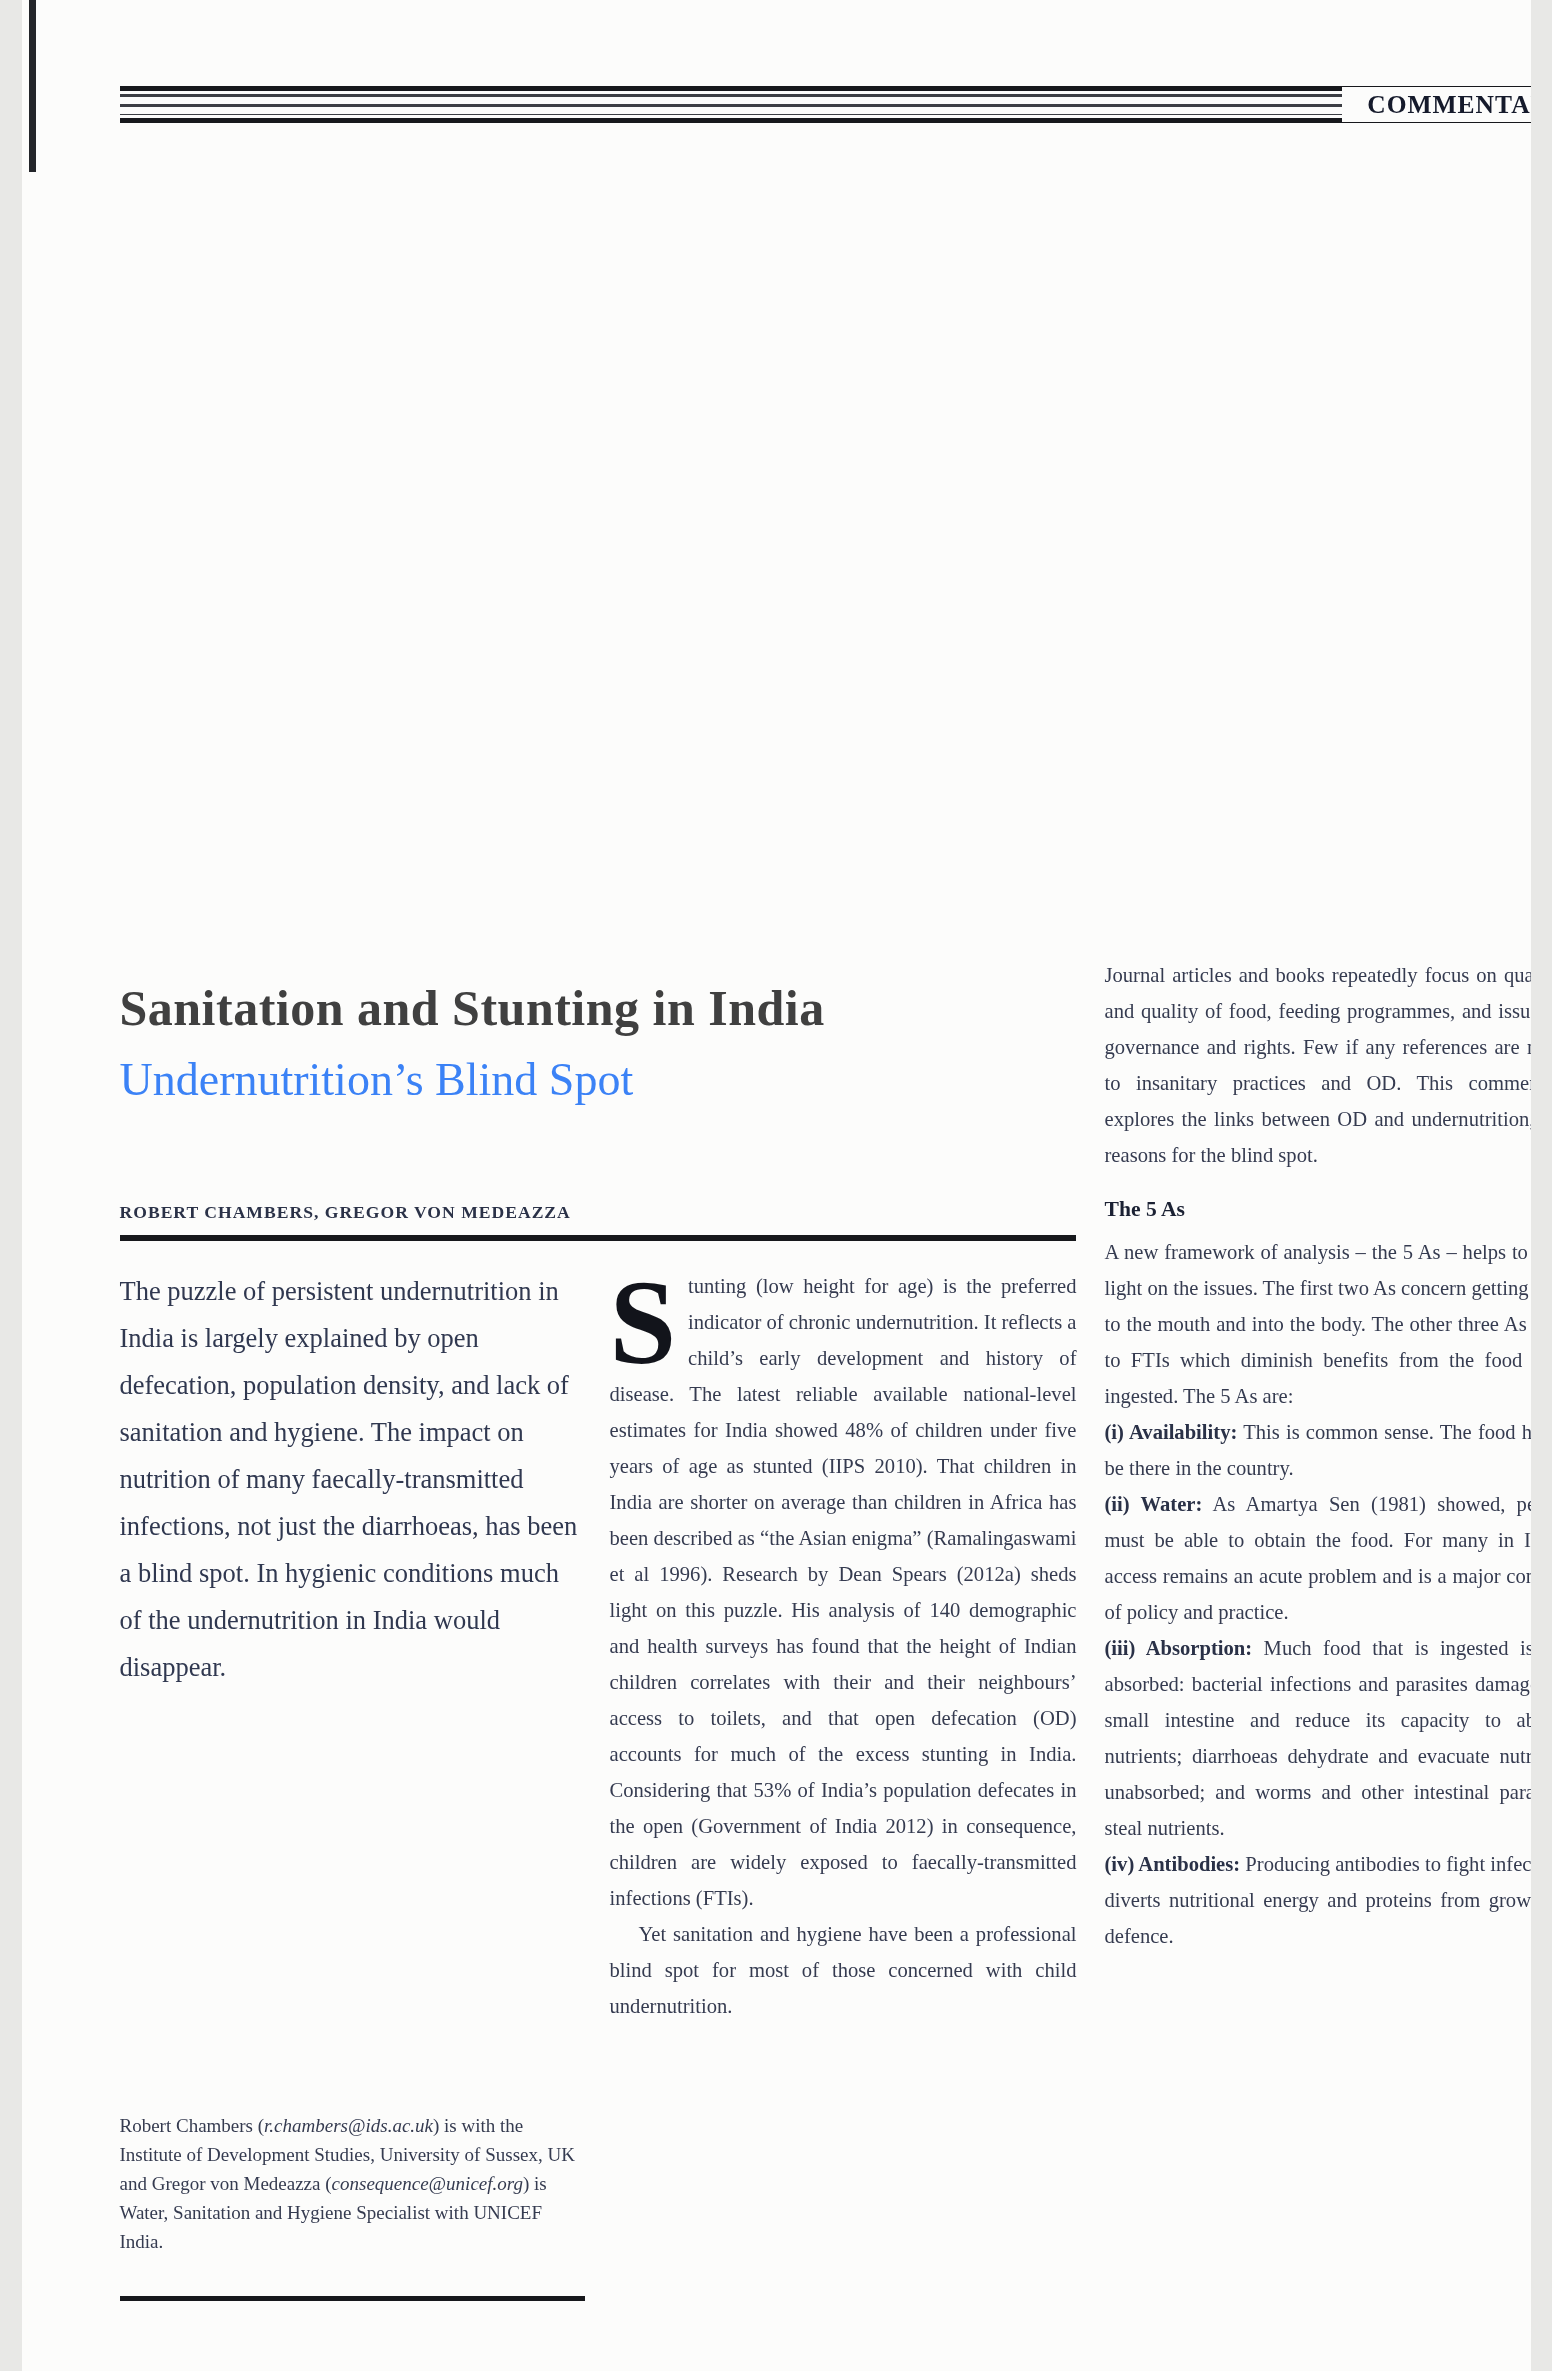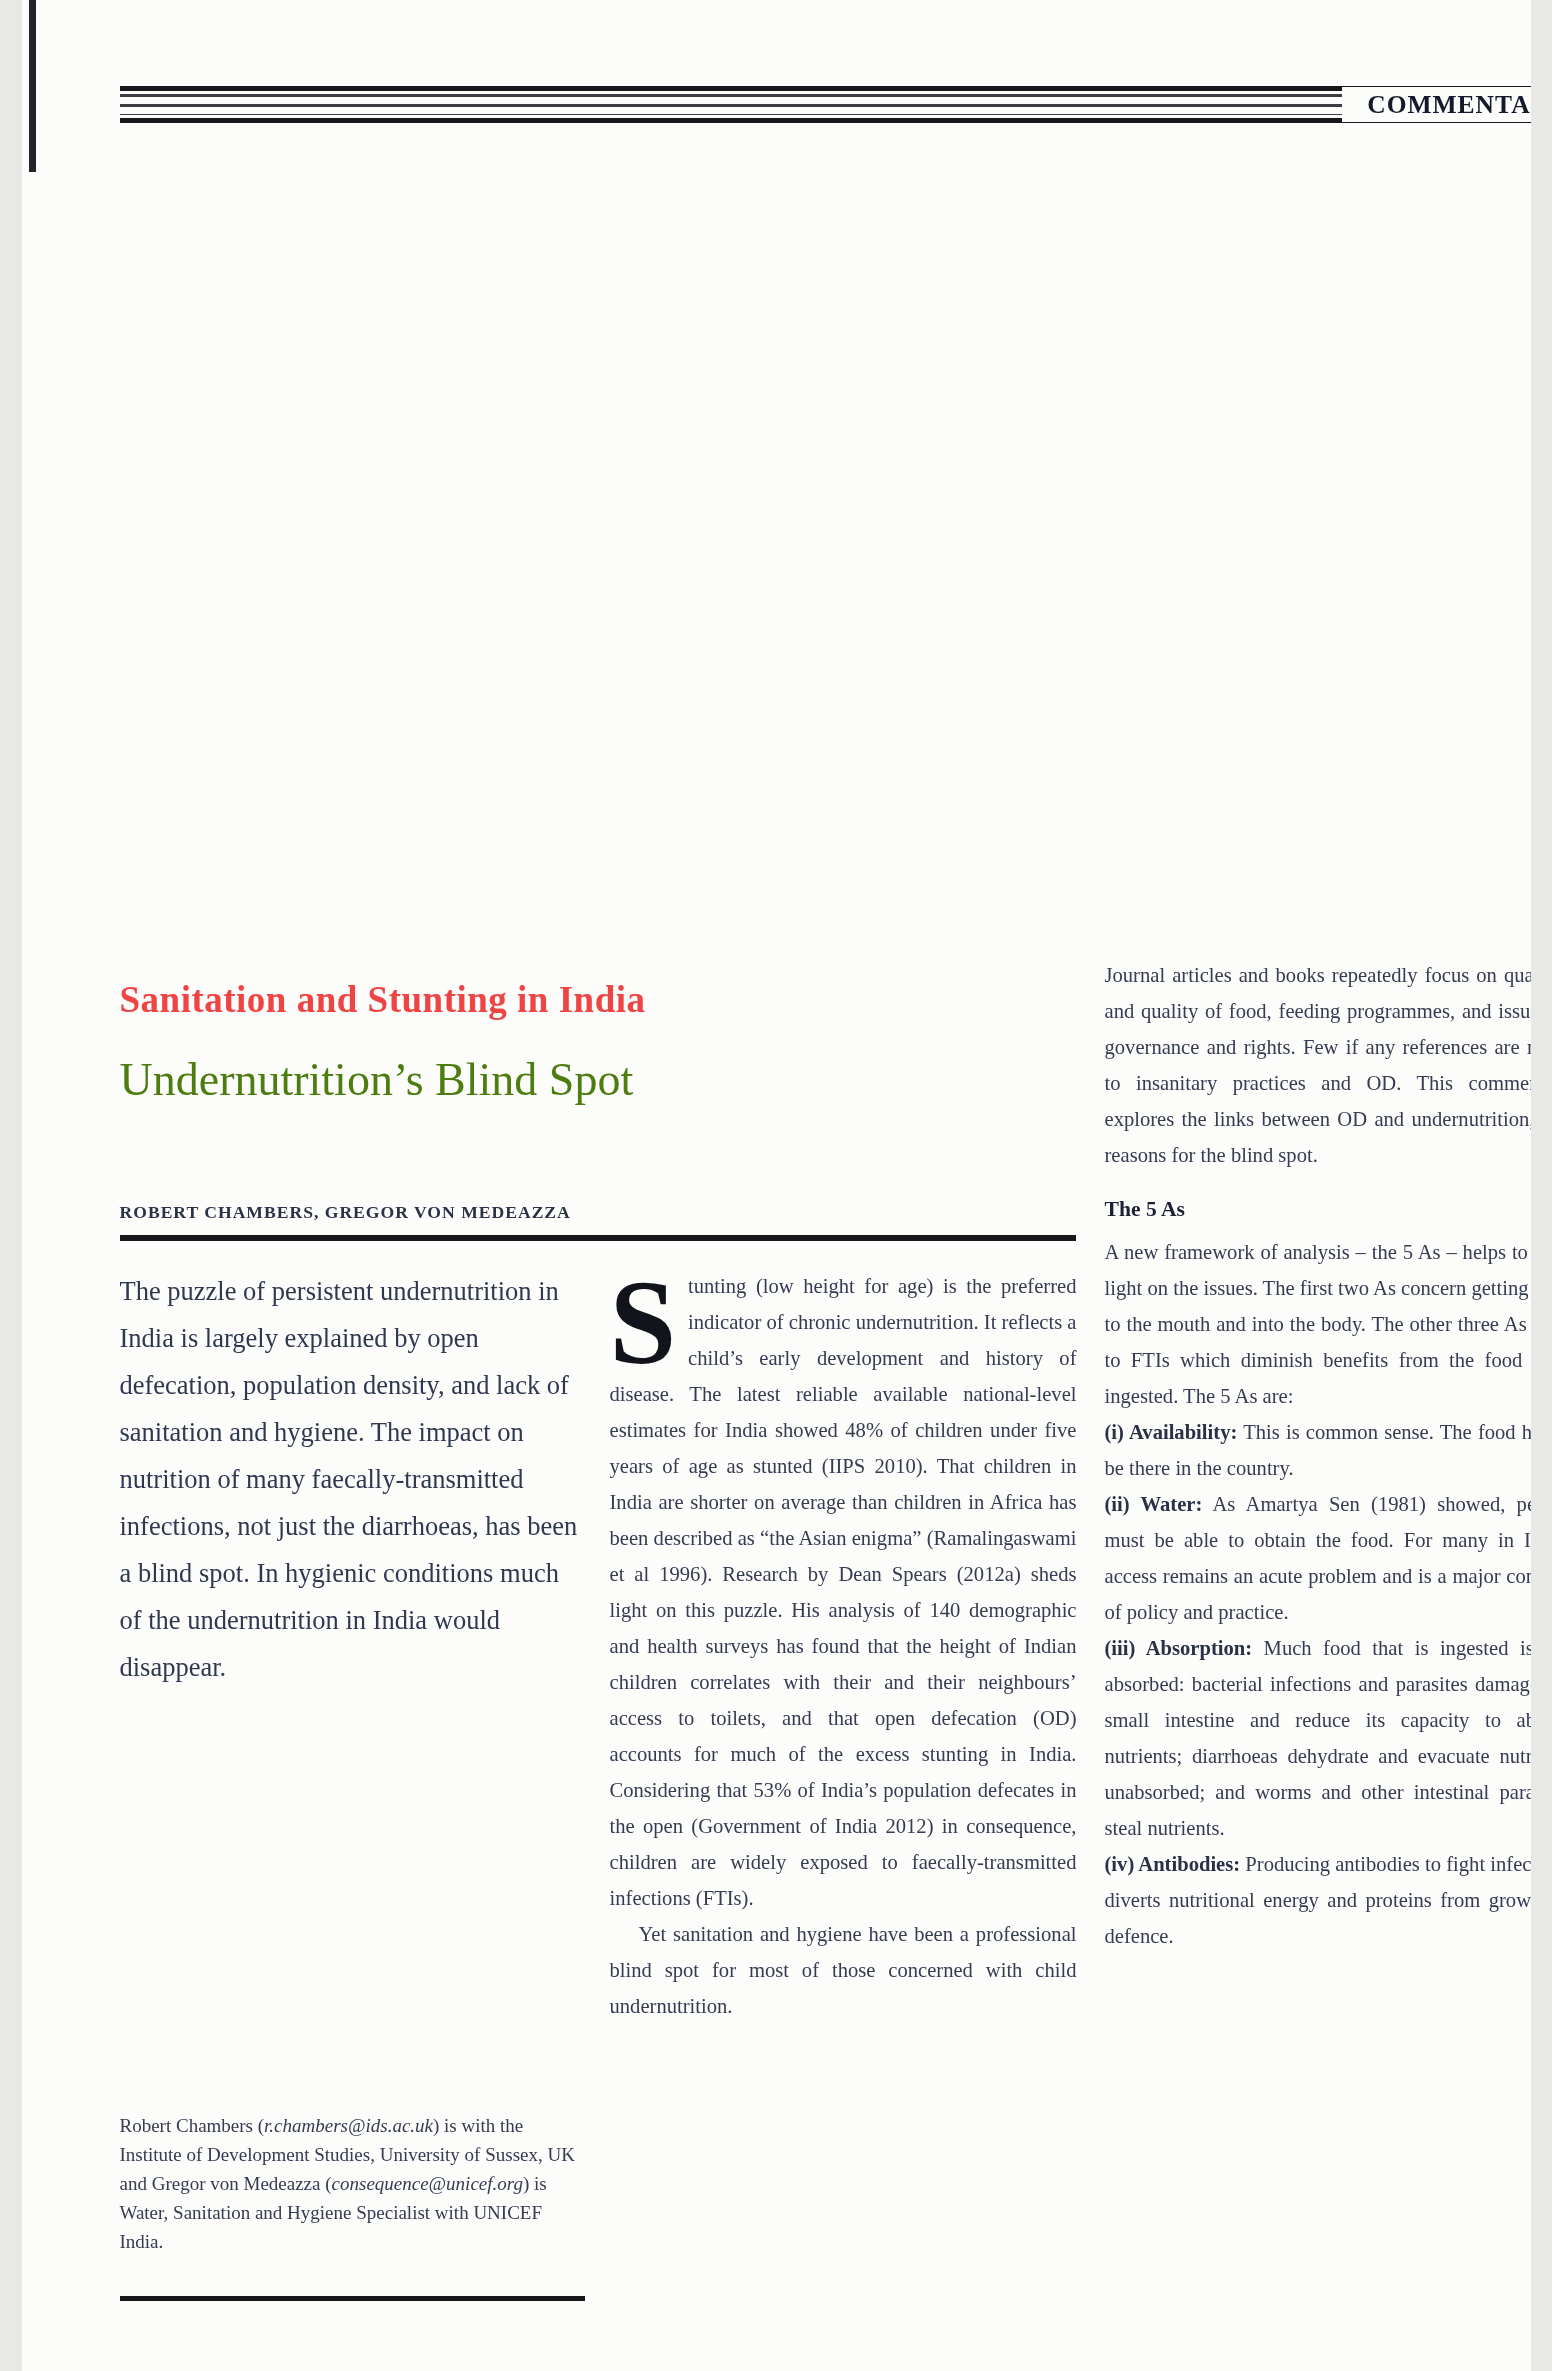--- a/index.html
+++ b/index.html
@@ -29,26 +29,26 @@
     position:absolute;right:0;top:-3.9px;
     background:#fcfcfb;
     padding:0 0 0 25.5px;
     font-weight:700;font-size:25.5px;line-height:35px;
     letter-spacing:1px;color:#151a2b;
   }
 
   
   .title{
     position:absolute;left:98px;top:943px;width:941px;
-    font-size:37px;line-height:63px;font-weight:700;color:#ef4444;
+    font-size:50px;line-height:63px;font-weight:700;color:#404040;
     letter-spacing:0.5px;
   }
   .subtitle{
     position:absolute;left:98px;top:1031px;width:941px;
-    font-size:46px;line-height:55px;font-weight:400;color:#4d7c0f;margin-top:21px;
+    font-size:46px;line-height:55px;font-weight:400;color:#3b82f6;margin-top:21px;
   }
   .authors{
     position:absolute;left:98px;top:1202px;width:956px;
     font-size:17.6px;font-weight:700;letter-spacing:1px;color:#2b3248;
   }
   .author-rule{position:absolute;left:98px;top:1235px;width:956px;height:5.9px;background:#17181c;}
 
   
   .abstract{
     position:absolute;left:98px;top:1268px;width:463px;

